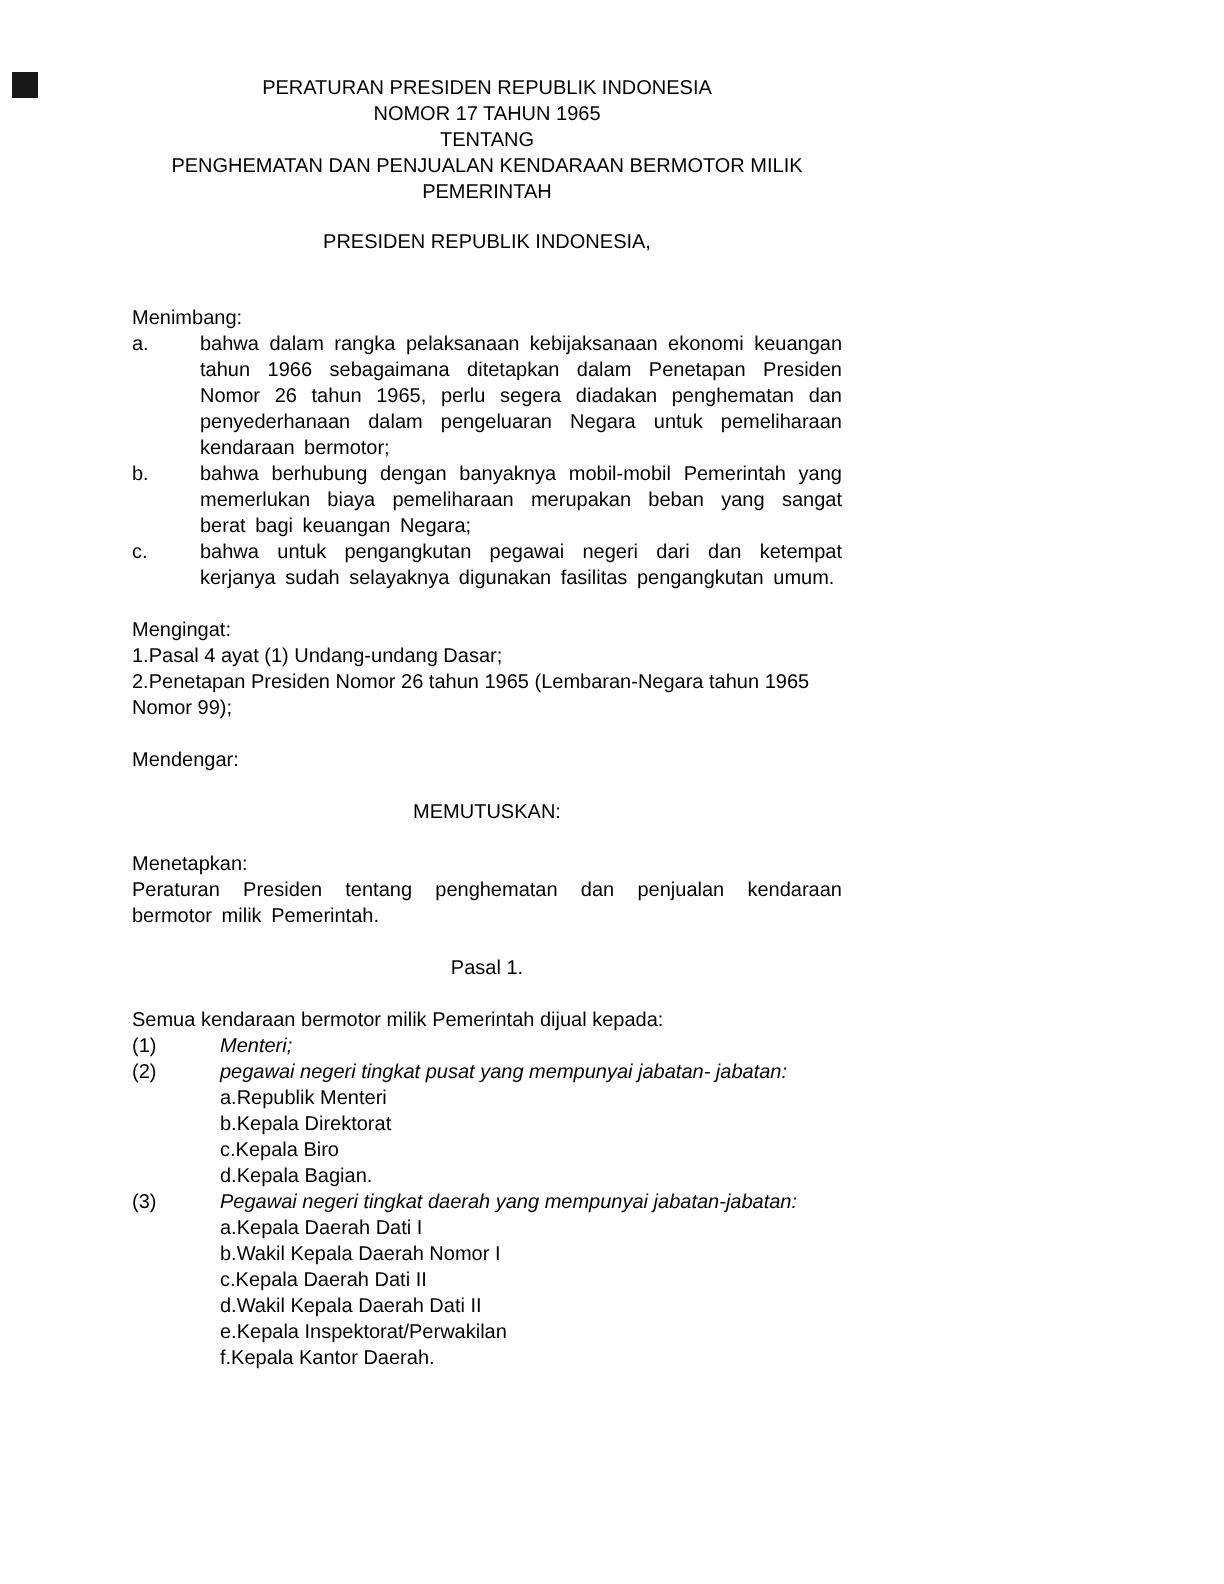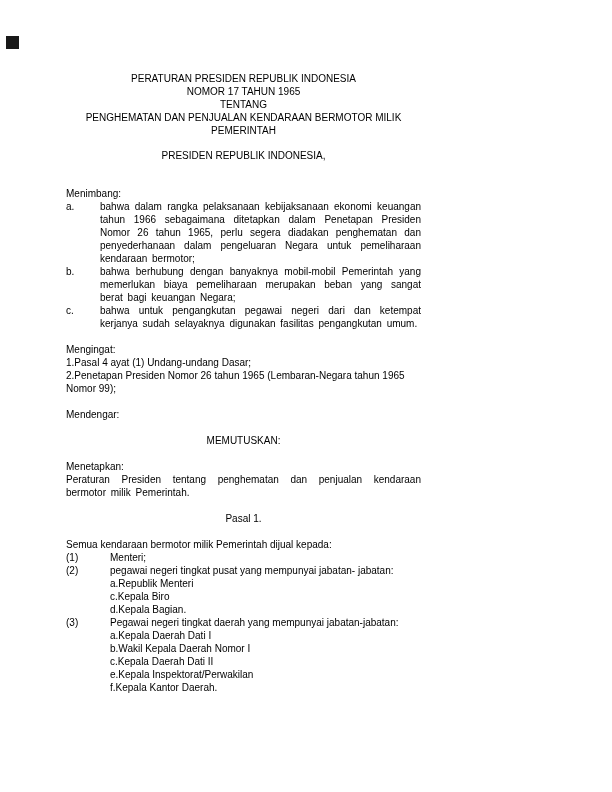--- a/index.html
+++ b/index.html
@@ -13,21 +13,21 @@
     color: #000000;
     font-family: "Liberation Sans", "DejaVu Sans", sans-serif;
     font-size: 10px;
     line-height: 13px;
     position: relative;
   }
   .page {
     box-sizing: border-box;
     width: 488px;
     height: 792px;
-    padding: 72px 67px 30px 66px;
+    padding: 38px 67px 30px 66px;
     position: relative;
     overflow: hidden;
   }
   .corner-mark {
     position: absolute;
     left: 6px;
     top: 36px;
     width: 13px;
     height: 13px;
     background: #181818;
@@ -40,20 +40,21 @@
   .hang .marker { flex: 0 0 34px; }
   .hang .marker.wide { flex: 0 0 44px; }
   .hang .text {
     flex: 1 1 auto;
     text-align: justify;
     word-spacing: 2px;
   }
   .hang .text.nojust {
     text-align: left;
     word-spacing: normal;
+    font-style: italic;
   }
   .just {
     text-align: justify;
     word-spacing: 2px;
   }
   .sub { padding-left: 44px; }
 </style>
 </head>
 <body>
 
@@ -111,27 +112,29 @@
     <div class="hang">
       <span class="marker wide">(1)</span>
       <span class="text nojust">Menteri;</span>
     </div>
 
     <div class="hang">
       <span class="marker wide">(2)</span>
       <span class="text nojust">pegawai negeri tingkat pusat yang mempunyai jabatan- jabatan:</span>
     </div>
     <div class="sub">a.Republik Menteri</div>
+    <div class="sub">b.Kepala Direktorat</div>
     <div class="sub">c.Kepala Biro</div>
     <div class="sub">d.Kepala Bagian.</div>
 
     <div class="hang">
       <span class="marker wide">(3)</span>
       <span class="text nojust">Pegawai negeri tingkat daerah yang mempunyai jabatan-jabatan:</span>
     </div>
     <div class="sub">a.Kepala Daerah Dati I</div>
     <div class="sub">b.Wakil Kepala Daerah Nomor I</div>
     <div class="sub">c.Kepala Daerah Dati II</div>
+    <div class="sub">d.Wakil Kepala Daerah Dati II</div>
     <div class="sub">e.Kepala Inspektorat/Perwakilan</div>
     <div class="sub">f.Kepala Kantor Daerah.</div>
   </div>
 
 </div>
 
 </body></html>

